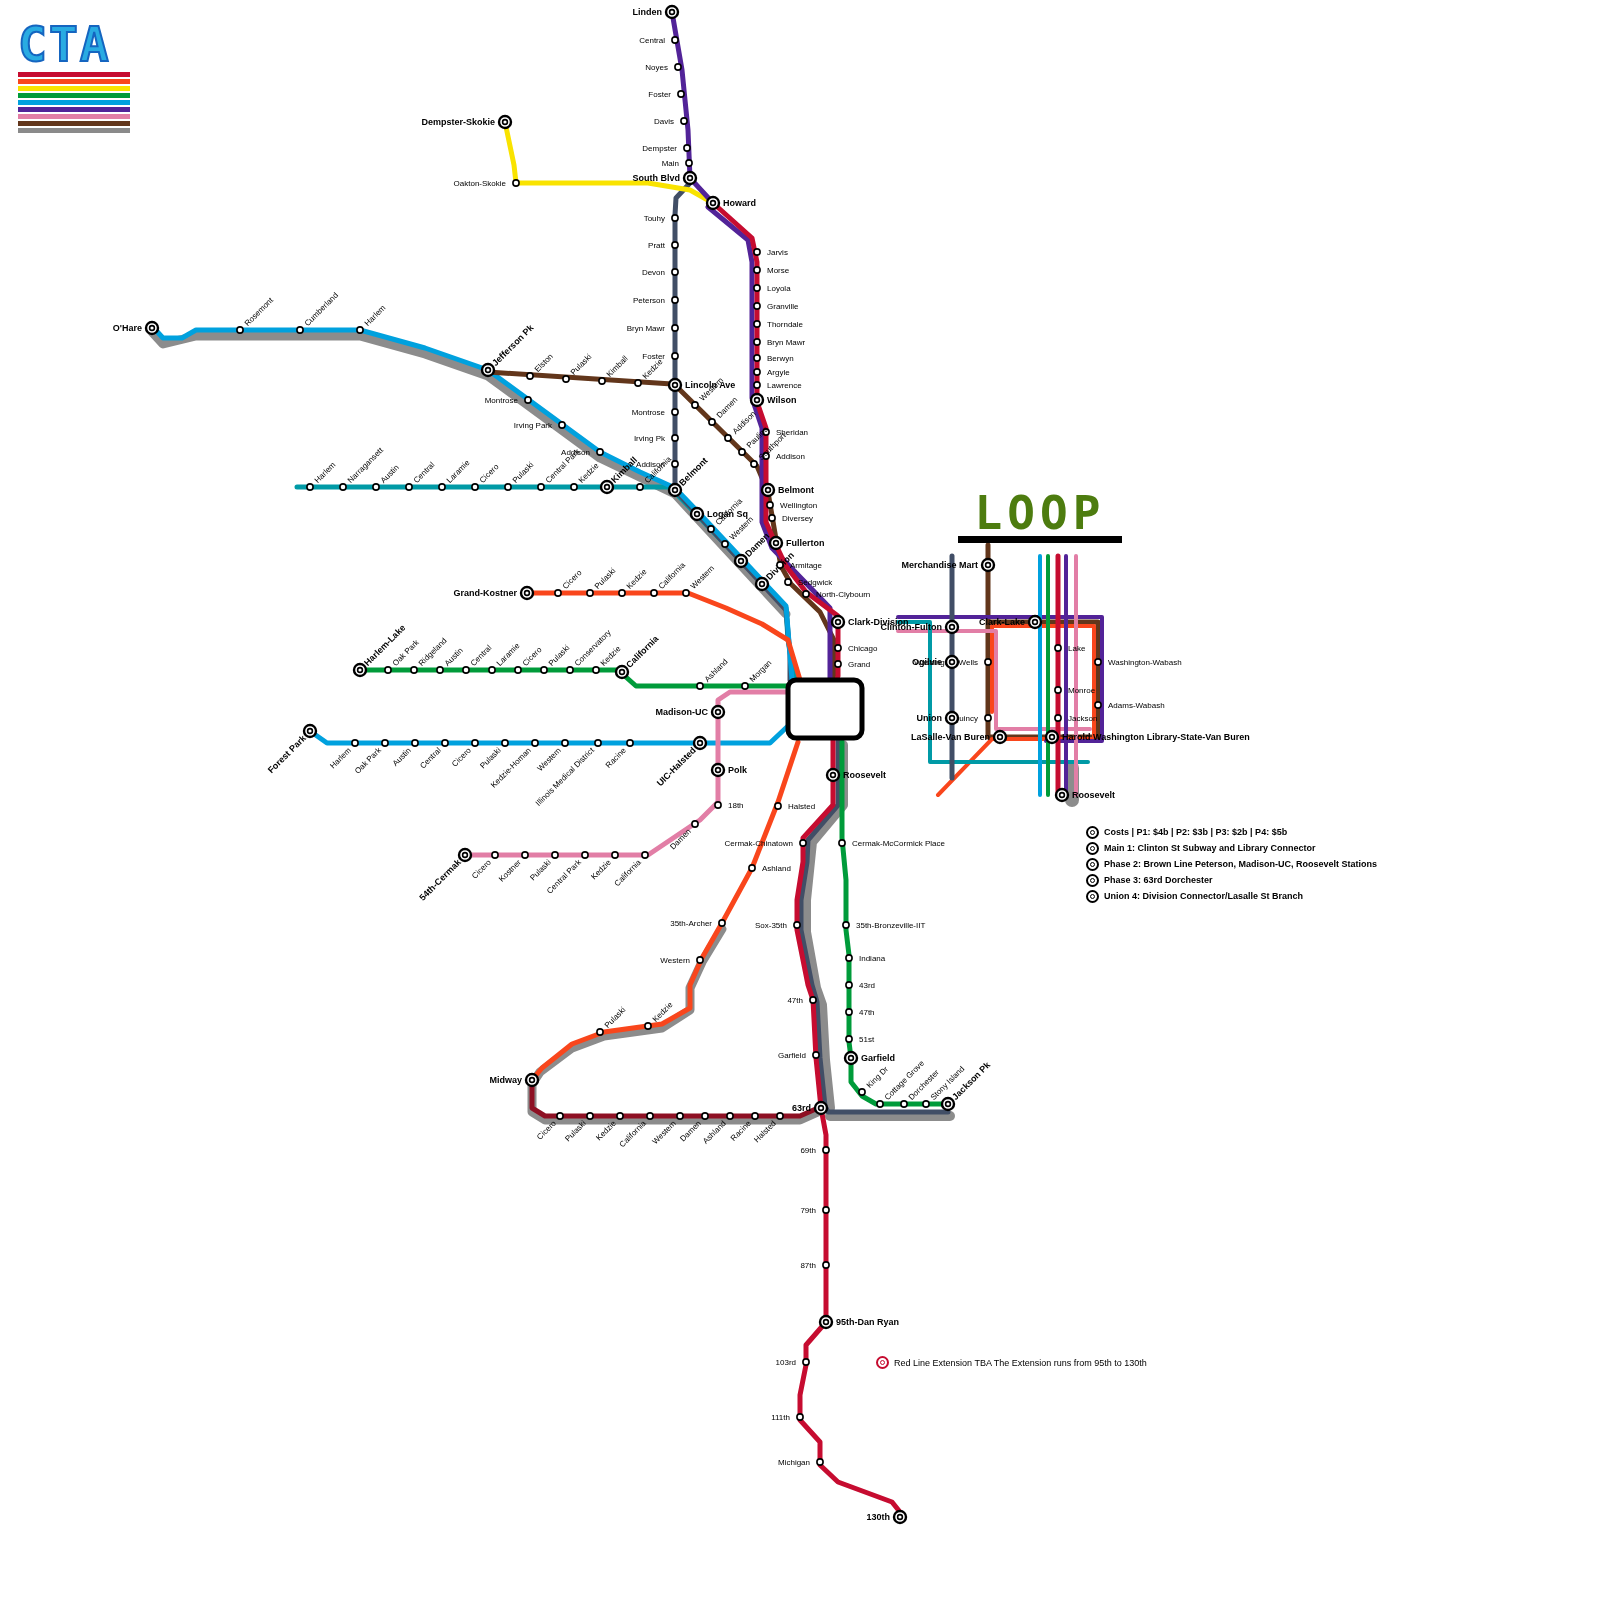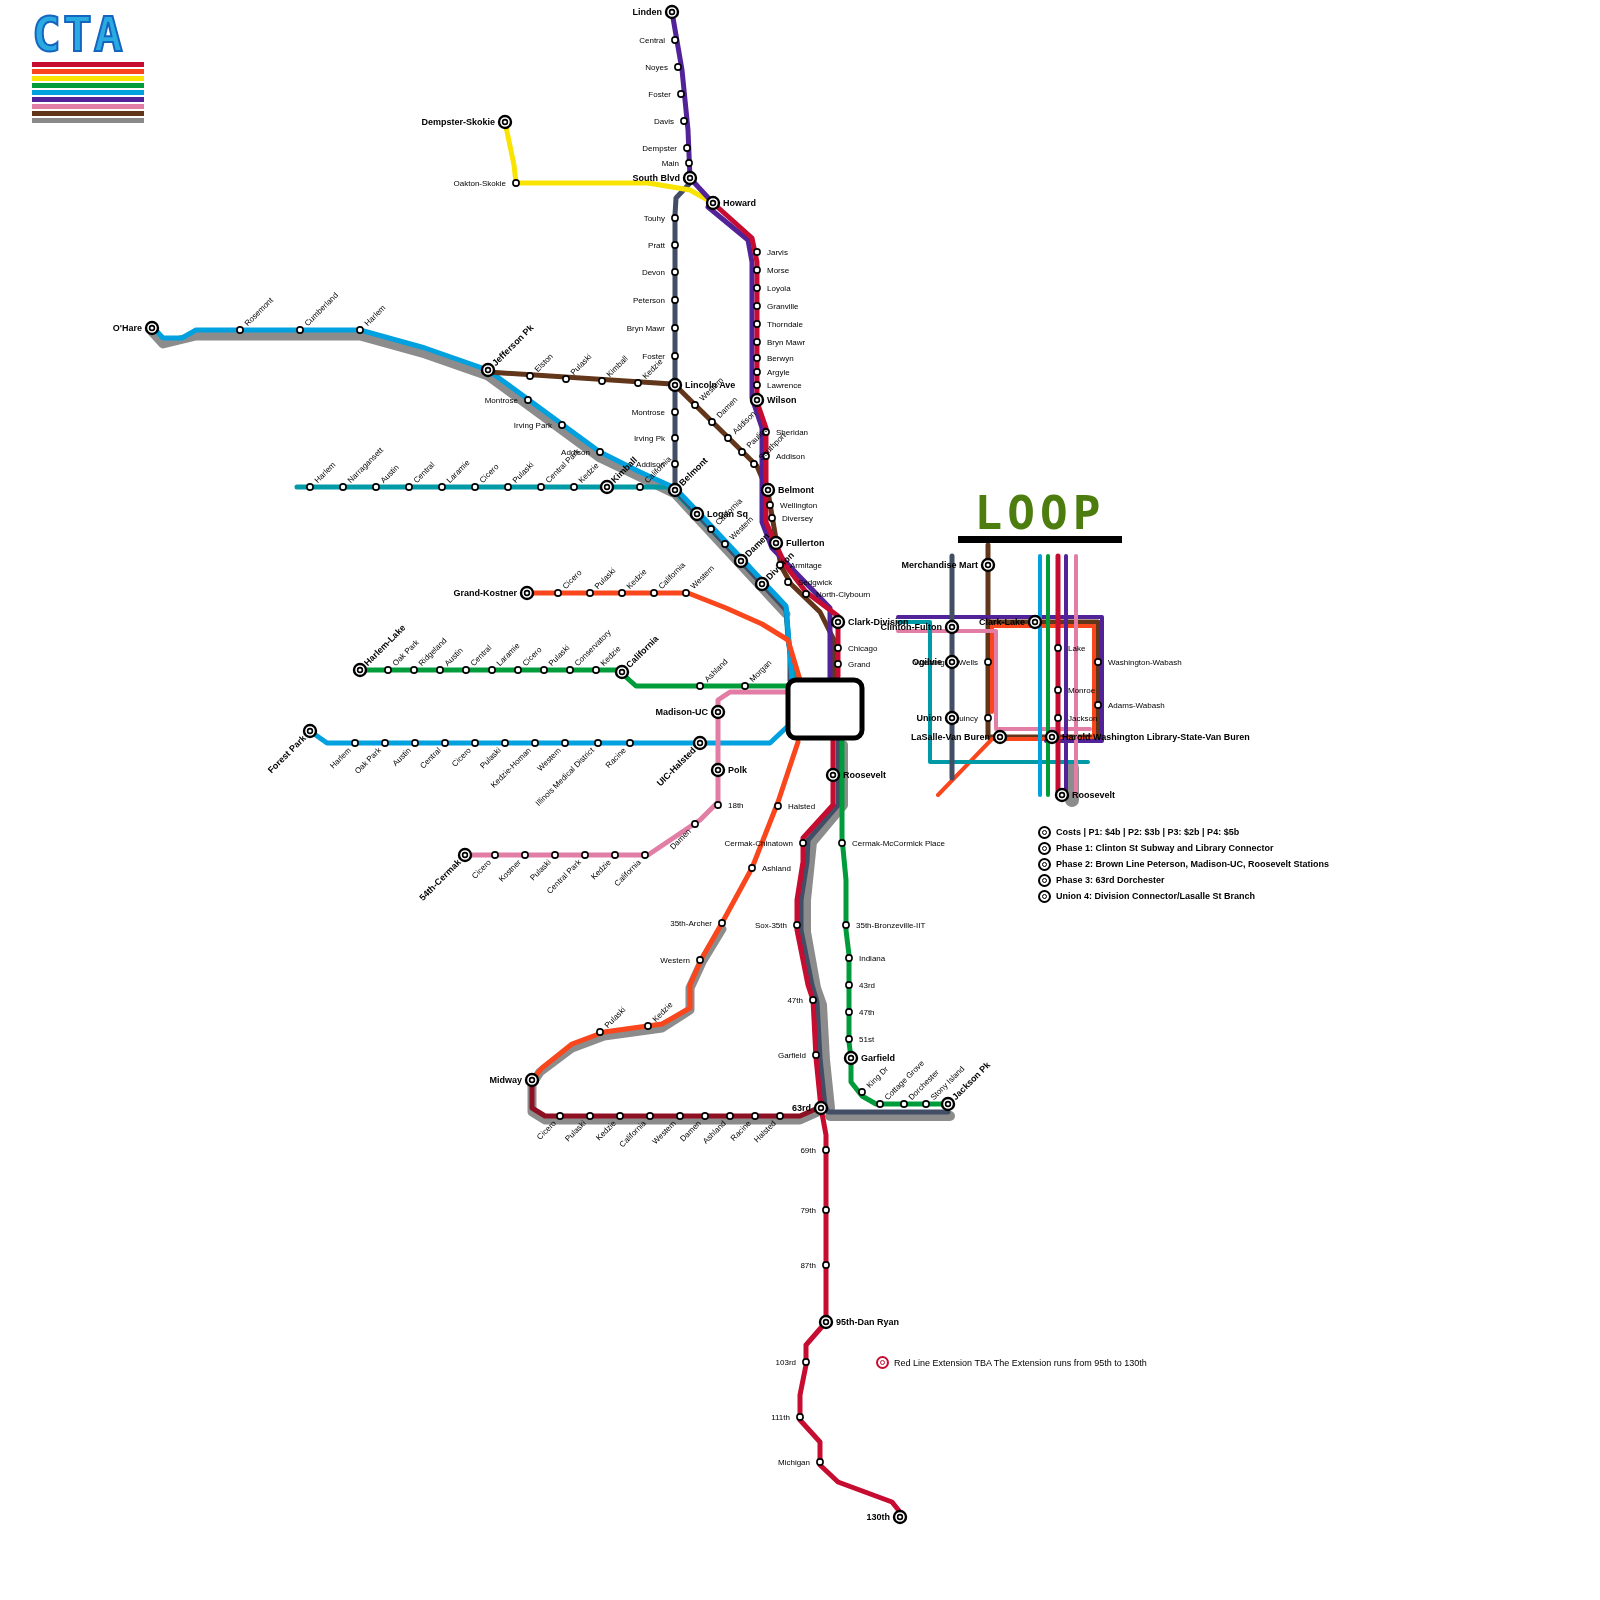--- a/index.html
+++ b/index.html
@@ -1,31 +1,31 @@
 <!DOCTYPE html>
 <html><head>
 <meta charset="utf-8">
 <style>
   html,body{margin:0;padding:0;background:#fff;}
   .canvas{position:relative;width:1600px;height:1600px;background:#fff;overflow:hidden;
           font-family:"Liberation Sans",sans-serif;}
   svg{position:absolute;left:0;top:0;}
   
-  .logo{position:absolute;left:18px;top:10px;width:120px;margin-left:14px;}
+  .logo{position:absolute;left:18px;top:20px;width:120px;}
   .logo-text{font-family:"DejaVu Sans Mono",monospace;font-weight:bold;font-size:48px;
              color:#29abe2;-webkit-text-stroke:2px #1565c0;letter-spacing:2px;line-height:1;}
   .stripes{margin-top:4px;}
   .stripe{height:5px;margin-bottom:2px;width:112px;}
   
   .loop-title{position:absolute;left:958px;top:490px;width:164px;text-align:center;
               font-family:"DejaVu Sans Mono",monospace;font-weight:bold;font-size:46px;
               letter-spacing:5px;color:#4d7c0f;border-bottom:7px solid #000;padding-bottom:0;line-height:1;}
   
   .legend{position:absolute;left:1038px;top:824px;}
-  .legend-row{display:flex;align-items:center;height:16px;}
+  .legend-row{display:flex;align-items:center;height:16px;margin-left:48px;}
   .legend-ic{position:relative;width:9px;height:9px;border:2px solid #000;border-radius:50%;
              background:#fff;margin-right:5px;flex:0 0 auto;}
   .legend-ic::after{content:"";position:absolute;left:2px;top:2px;width:3px;height:3px;
              border:1px solid #000;border-radius:50%;background:#fff;}
   .legend-text{font-size:9px;font-weight:bold;color:#000;white-space:nowrap;}
   
   .rle-note{position:absolute;left:876px;top:1356px;display:flex;align-items:center;}
   .rle-ic{position:relative;width:9px;height:9px;border:2px solid #c60c30;border-radius:50%;
           background:#fff;margin-right:5px;flex:0 0 auto;}
   .rle-ic::after{content:"";position:absolute;left:2px;top:2px;width:3px;height:3px;
@@ -482,21 +482,21 @@
 
   <div class="loop-title">LOOP</div>
 
   <div class="legend">
     <div class="legend-row">
       <span class="legend-ic"></span>
       <span class="legend-text">Costs | P1: $4b | P2: $3b | P3: $2b | P4: $5b</span>
     </div>
     <div class="legend-row">
       <span class="legend-ic"></span>
-      <span class="legend-text">Phase 1: Clinton St Subway and Library Connector</span>
+      <span class="legend-text">Main 1: Clinton St Subway and Library Connector</span>
     </div>
     <div class="legend-row">
       <span class="legend-ic"></span>
       <span class="legend-text">Phase 2: Brown Line Peterson, Madison-UC, Roosevelt Stations</span>
     </div>
     <div class="legend-row">
       <span class="legend-ic"></span>
       <span class="legend-text">Phase 3: 63rd Dorchester</span>
     </div>
     <div class="legend-row">

